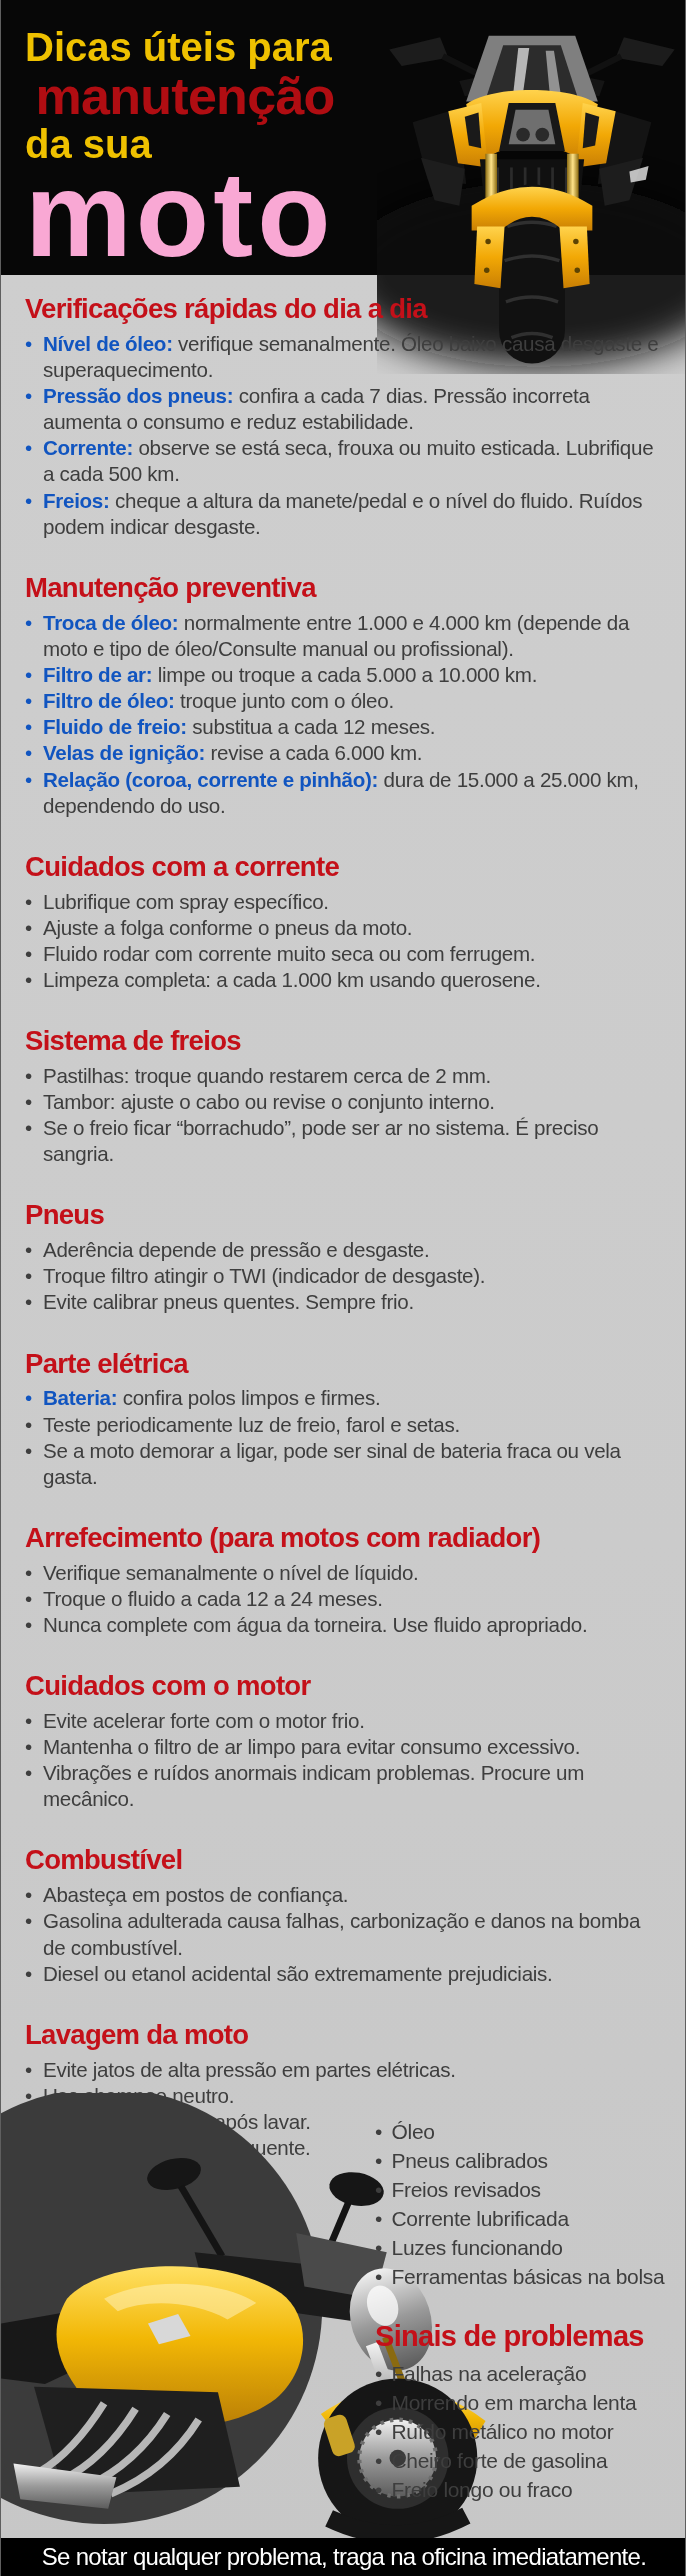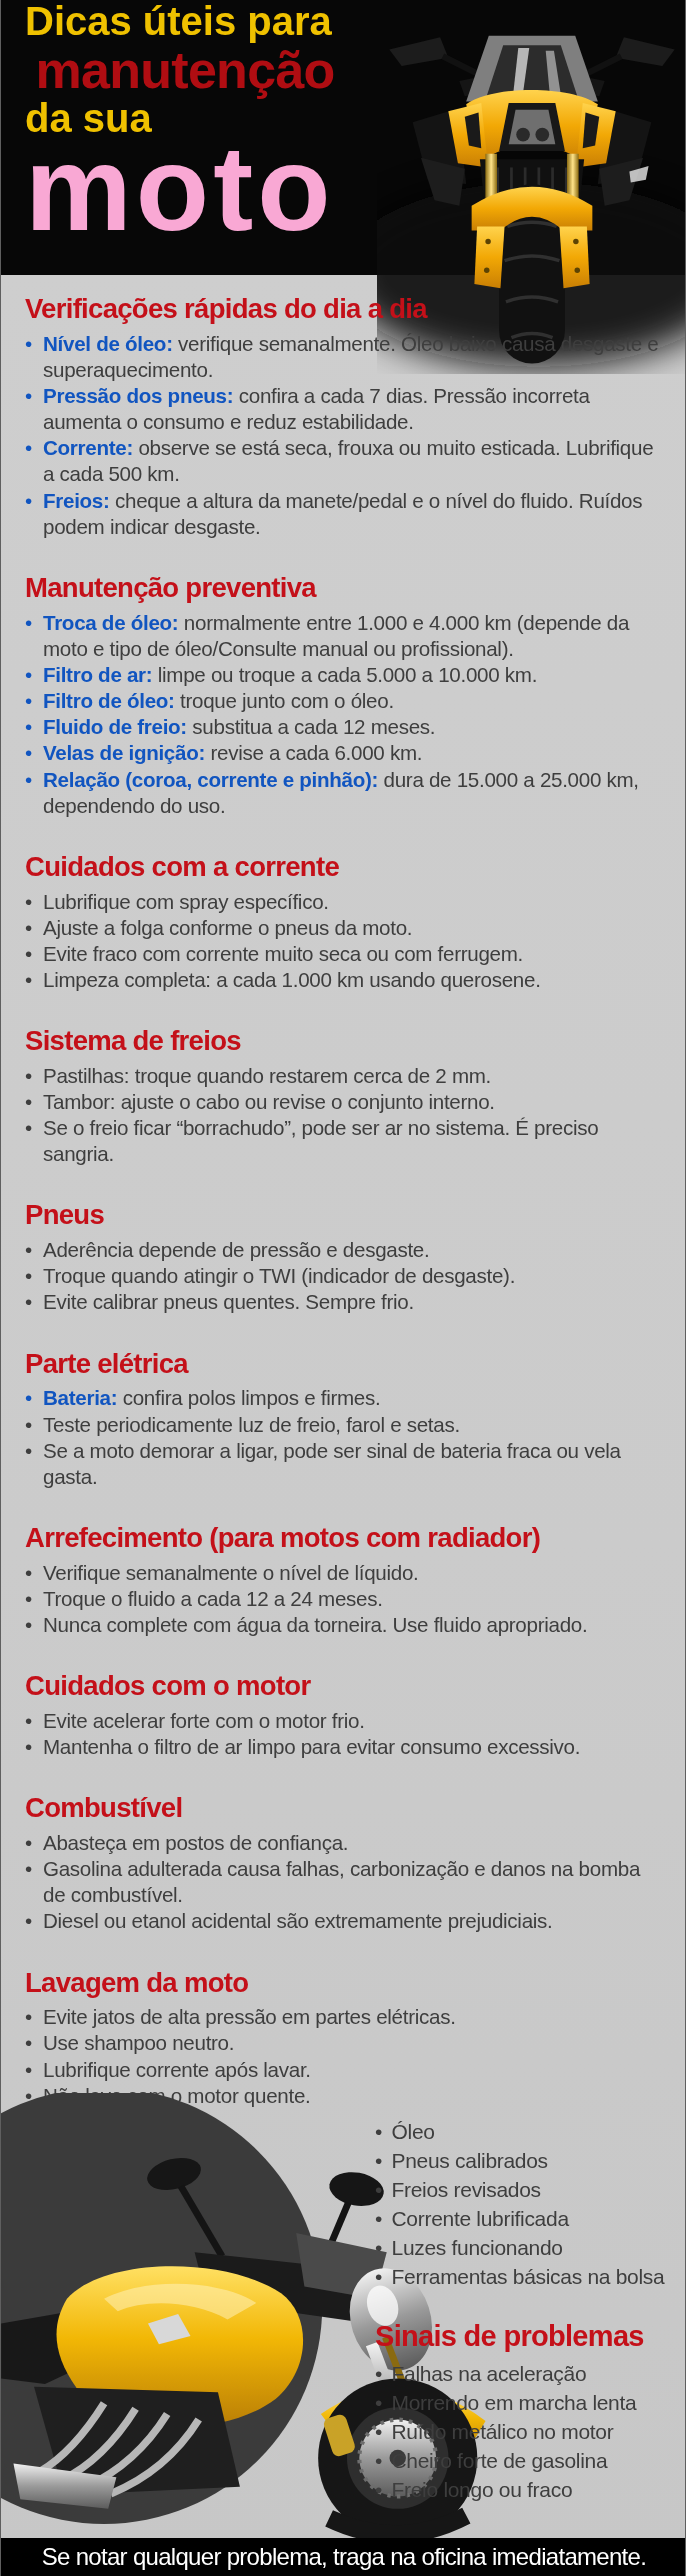--- a/index.html
+++ b/index.html
@@ -7,21 +7,21 @@
   #page{
     position:relative;width:686px;height:2576px;margin:0 auto;
     background:linear-gradient(180deg,#c8c8c8 0%,#cecece 10%,#cbcbcb 60%,#c7c7c7 100%);
     border-left:1.4px solid #5f5f5f;border-right:1.4px solid #5f5f5f;
     overflow:hidden;
     font-family:"Liberation Sans","DejaVu Sans",sans-serif;
   }
   
   .header{position:absolute;top:0;left:0;width:686px;height:275px;background:#070707;}
   .moto-top{position:absolute;top:0;left:376px;width:310px;height:374px;z-index:1;}
-  .title{position:absolute;top:0;left:24px;z-index:2;font-weight:800;}
+  .title{position:absolute;top:26px;left:24px;z-index:2;font-weight:800;}
   .title .t1{font-size:40px;line-height:43px;color:#efc100;letter-spacing:0;}
   .title .t2{font-size:52px;line-height:55px;color:#b00d12;letter-spacing:-0.7px;}
   .title .t3{font-size:40px;line-height:41px;color:#efc100;}
   .title .t4{font-size:120px;line-height:96px;color:#1a73c4;letter-spacing:4.1px;margin-top:1.4px;}
   
   .content{position:absolute;top:295px;left:24px;width:638px;z-index:2;}
   .section{margin:0 0 34px 0;}
   .section h2{
     margin:0 0 6.9px 0;font-size:27.5px;line-height:1.05;font-weight:800;
     color:#c41019;letter-spacing:-0.7px;
@@ -162,37 +162,37 @@
             <li class="has-label"><b>Fluido de freio:</b> substitua a cada 12 meses.</li>
             <li class="has-label"><b>Velas de ignição:</b> revise a cada 6.000 km.</li>
             <li class="has-label"><b>Relação (coroa, corrente e pinhão):</b> dura de 15.000 a 25.000 km, dependendo do uso.</li>
           </ul>
         </div>
         <div class="section">
           <h2>Cuidados com a corrente</h2>
           <ul>
             <li>Lubrifique com spray específico.</li>
             <li>Ajuste a folga conforme o pneus da moto.</li>
-            <li>Evite fraco com corrente muito seca ou com ferrugem.</li>
+            <li>Fluido rodar com corrente muito seca ou com ferrugem.</li>
             <li>Limpeza completa: a cada 1.000 km usando querosene.</li>
           </ul>
         </div>
         <div class="section">
           <h2>Sistema de freios</h2>
           <ul>
             <li>Pastilhas: troque quando restarem cerca de 2 mm.</li>
             <li>Tambor: ajuste o cabo ou revise o conjunto interno.</li>
             <li>Se o freio ficar “borrachudo”, pode ser ar no sistema. É preciso sangria.</li>
           </ul>
         </div>
         <div class="section">
           <h2>Pneus</h2>
           <ul>
             <li>Aderência depende de pressão e desgaste.</li>
-            <li>Troque quando atingir o TWI (indicador de desgaste).</li>
+            <li>Troque filtro atingir o TWI (indicador de desgaste).</li>
             <li>Evite calibrar pneus quentes. Sempre frio.</li>
           </ul>
         </div>
         <div class="section">
           <h2>Parte elétrica</h2>
           <ul>
             <li class="has-label"><b>Bateria:</b> confira polos limpos e firmes.</li>
             <li>Teste periodicamente luz de freio, farol e setas.</li>
             <li>Se a moto demorar a ligar, pode ser sinal de bateria fraca ou vela gasta.</li>
           </ul>
@@ -203,20 +203,21 @@
             <li>Verifique semanalmente o nível de líquido.</li>
             <li>Troque o fluido a cada 12 a 24 meses.</li>
             <li>Nunca complete com água da torneira. Use fluido apropriado.</li>
           </ul>
         </div>
         <div class="section">
           <h2>Cuidados com o motor</h2>
           <ul>
             <li>Evite acelerar forte com o motor frio.</li>
             <li>Mantenha o filtro de ar limpo para evitar consumo excessivo.</li>
+            <li>Vibrações e ruídos anormais indicam problemas. Procure um mecânico.</li>
           </ul>
         </div>
         <div class="section">
           <h2>Combustível</h2>
           <ul>
             <li>Abasteça em postos de confiança.</li>
             <li>Gasolina adulterada causa falhas, carbonização e danos na bomba de combustível.</li>
             <li>Diesel ou etanol acidental são extremamente prejudiciais.</li>
           </ul>
         </div>

